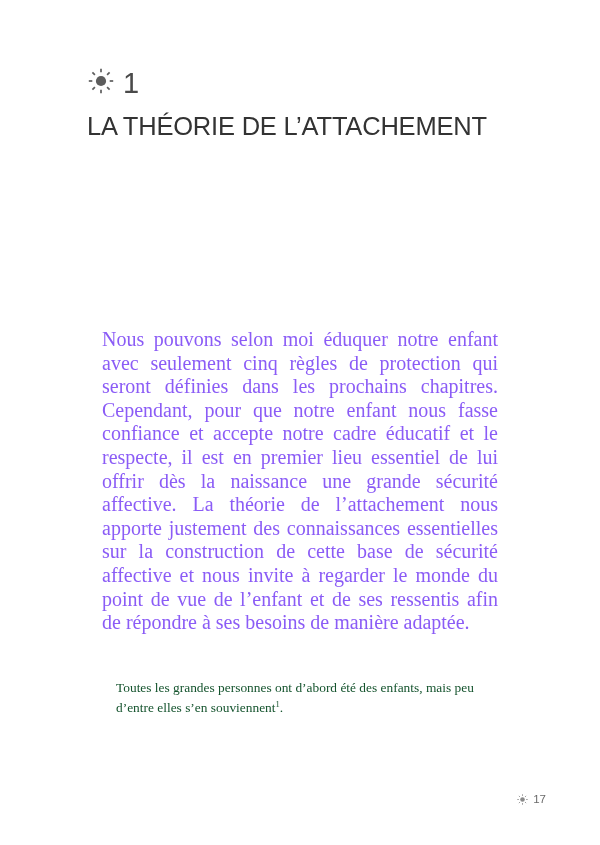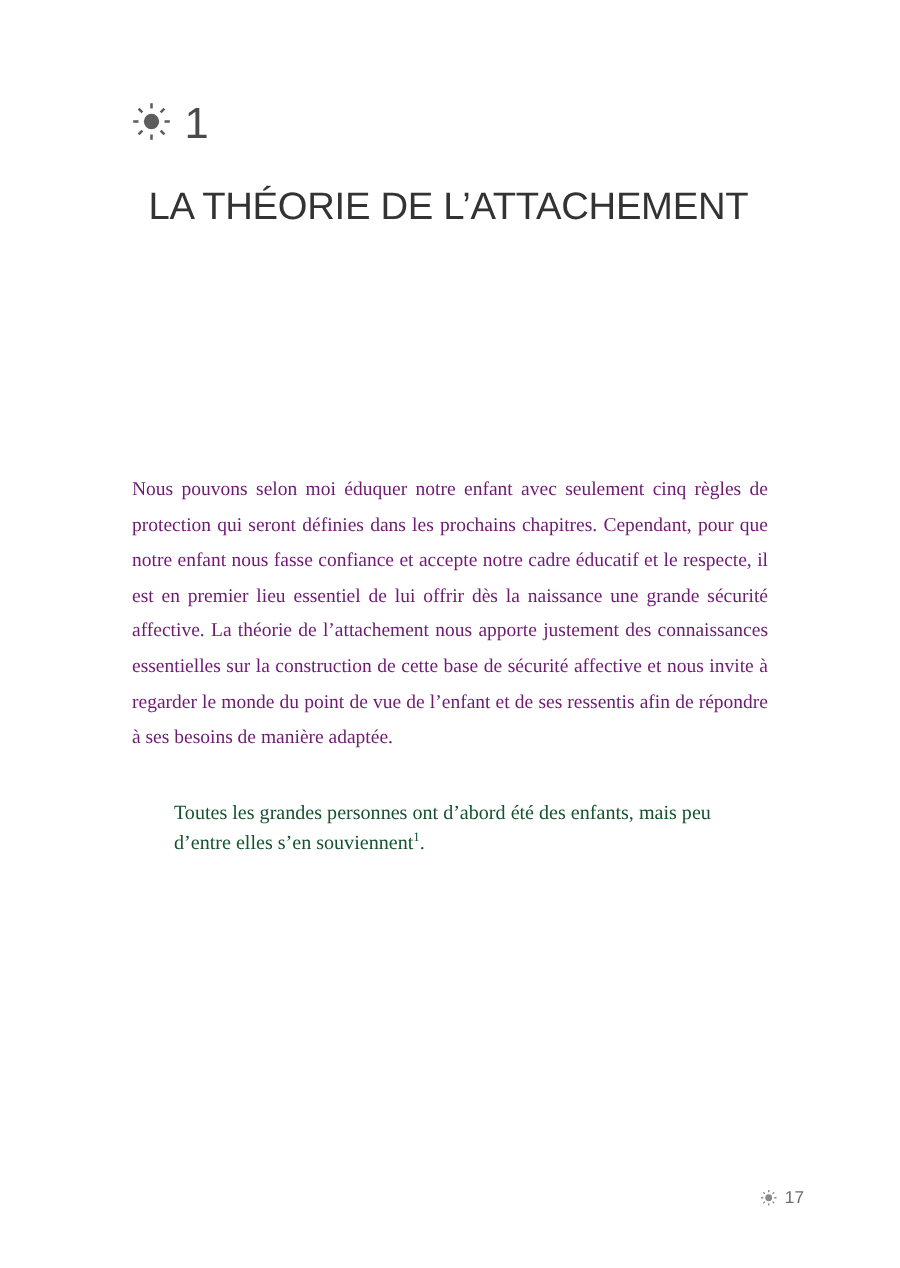--- a/index.html
+++ b/index.html
@@ -38,44 +38,44 @@
     color: #4a4a4a;
     line-height: 1;
     letter-spacing: 0.5px;
   }
 
   .chapter-title {
     position: absolute;
     left: 87px;
     top: 112px;
     width: 440px;
-    margin: 12px;
+    margin: 0;
     font-family: "Liberation Sans", "DejaVu Sans", sans-serif;
     font-size: 25.5px;
     font-weight: 400;
     color: #333333;
     letter-spacing: -0.2px;
     line-height: 1.15;
     white-space: nowrap;
   }
 
   
   .content {
     position: absolute;
     left: 88px;
     top: 314px;
     width: 424px;
   }
   p.body-par {
-    margin: 0;
-    font-size: 13px;
+    margin: 14px;
+    font-size: 20px;
     line-height: 23.6px;
     text-align: justify;
     text-justify: inter-word;
-    color: #701a75;
+    color: #8b5cf6;
     hyphens: manual;
   }
 
   .section-heading {
     margin: 0;
     padding-top: 36px;
     font-family: "Liberation Sans", "DejaVu Sans", sans-serif;
     font-size: 14.2px;
     font-weight: 700;
     letter-spacing: -0.15px;
@@ -103,21 +103,21 @@
     line-height: 0;
   }
 
   .par-gap {
     padding-top: 24px;
   }
 
   
   .page-footer {
     position: absolute;
-    right: 64px;
+    right: 54px;
     bottom: 36px;
     display: flex;
     align-items: center;
     gap: 5px;
   }
   .folio {
     font-family: "Liberation Sans", "DejaVu Sans", sans-serif;
     font-size: 11.5px;
     font-weight: 400;
     color: #6a6a6a;

